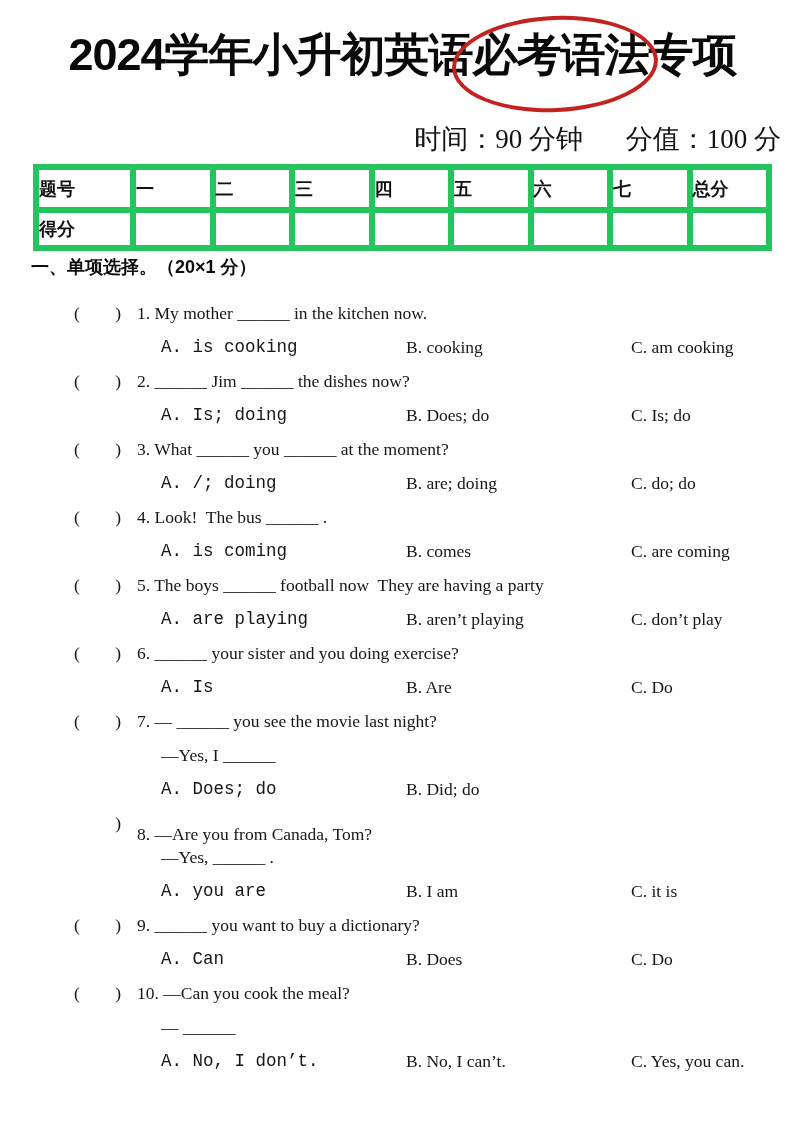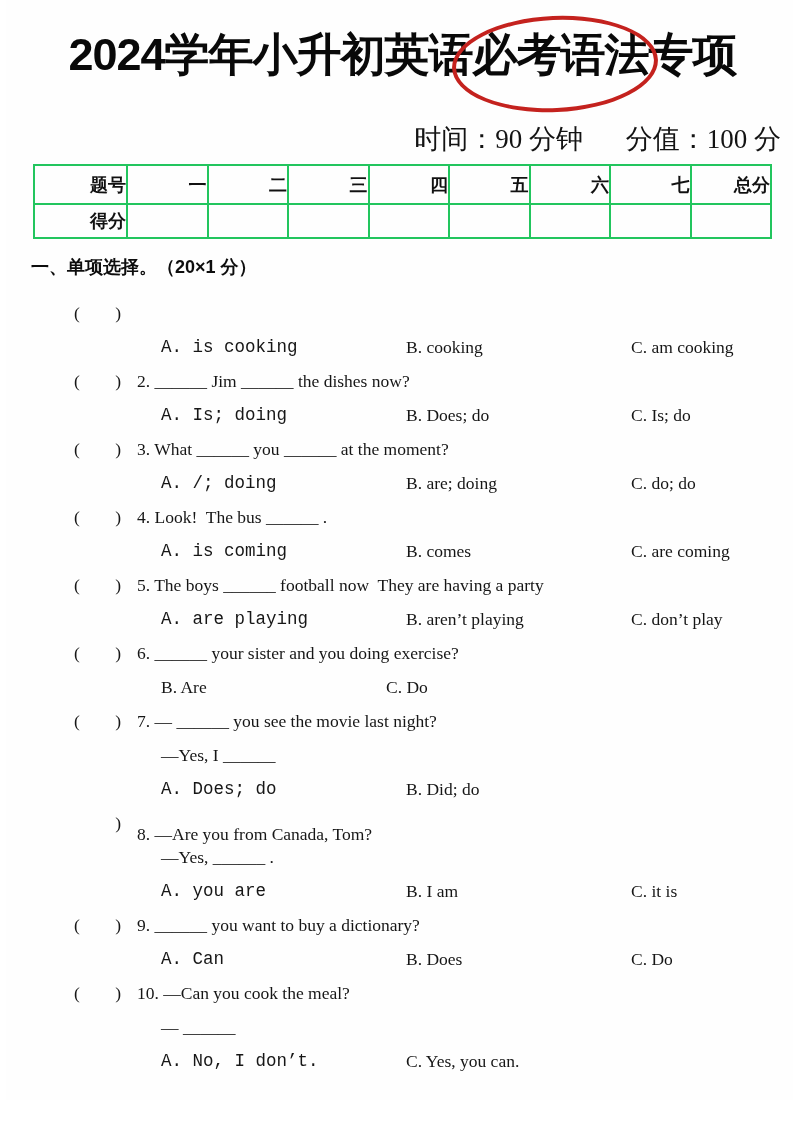--- a/index.html
+++ b/index.html
@@ -59,22 +59,22 @@
     top: 164px;
     width: 739px;
     border-collapse: collapse;
     table-layout: fixed;
     font-family: "Liberation Sans", sans-serif;
     font-size: 18px;
     font-weight: 700;
     color: #111;
   }
   .score-table td {
-    border: 2px solid #22c55e;
-    text-align: right;
+    border: 6px solid #22c55e;
+    text-align: left;
     padding: 0;
   }
   .score-table tr:first-child td { height: 37px; }
   .score-table tr:last-child td  { height: 32px; }
   .score-table td.first-col { width: 91px; }
 
   
   .section-heading {
     position: absolute;
     left: 25px;
@@ -156,59 +156,59 @@
         <td></td>
         <td></td>
       </tr>
     </tbody>
   </table>
 
   <h2 class="section-heading">一、单项选择。（20×1 分）</h2>
 
   <div class="questions">
       <div class="question">
-        <div class="q-line"><span class="paren"><span class="">(</span><span class="">)</span></span></div>
+        <div class="q-line"><span class="paren"><span class="">(</span><span class="">)</span></span><span class="qtext">1. My mother ______ in the kitchen now.</span></div>
         <div class="q-line options"><span class="opt opt-a">A. is cooking</span><span class="opt opt-b">B. cooking</span><span class="opt opt-c">C. am cooking</span></div>
       </div>
       <div class="question">
         <div class="q-line"><span class="paren"><span class="">(</span><span class="">)</span></span><span class="qtext">2. ______ Jim ______ the dishes now?</span></div>
         <div class="q-line options"><span class="opt opt-a">A. Is; doing</span><span class="opt opt-b">B. Does; do</span><span class="opt opt-c">C. Is; do</span></div>
       </div>
       <div class="question">
         <div class="q-line"><span class="paren"><span class="">(</span><span class="">)</span></span><span class="qtext">3. What ______ you ______ at the moment?</span></div>
         <div class="q-line options"><span class="opt opt-a">A. /; doing</span><span class="opt opt-b">B. are; doing</span><span class="opt opt-c">C. do; do</span></div>
       </div>
       <div class="question">
         <div class="q-line"><span class="paren"><span class="">(</span><span class="">)</span></span><span class="qtext">4. Look!  The bus ______ .</span></div>
         <div class="q-line options"><span class="opt opt-a">A. is coming</span><span class="opt opt-b">B. comes</span><span class="opt opt-c">C. are coming</span></div>
       </div>
       <div class="question">
         <div class="q-line"><span class="paren"><span class="">(</span><span class="">)</span></span><span class="qtext">5. The boys ______ football now  They are having a party</span></div>
         <div class="q-line options"><span class="opt opt-a">A. are playing</span><span class="opt opt-b">B. aren’t playing</span><span class="opt opt-c">C. don’t play</span></div>
       </div>
       <div class="question">
         <div class="q-line"><span class="paren"><span class="">(</span><span class="">)</span></span><span class="qtext">6. ______ your sister and you doing exercise?</span></div>
-        <div class="q-line options"><span class="opt opt-b">B. Are</span><span class="opt opt-c">C. Do</span></div>
+        <div class="q-line options"><span class="opt opt-a">A. Is</span><span class="opt opt-b">B. Are</span><span class="opt opt-c">C. Do</span></div>
       </div>
       <div class="question">
         <div class="q-line"><span class="paren"><span class="">(</span><span class="">)</span></span><span class="qtext">7. — ______ you see the movie last night?</span></div>
         <div class="q-line cont">—Yes, I ______</div>
         <div class="q-line options"><span class="opt opt-a">A. Does; do</span><span class="opt opt-b">B. Did; do</span></div>
       </div>
       <div class="question">
         <div class="q-line"><span class="paren"><span class=""></span><span class="">)</span></span><span class="qtext">8. —Are you from Canada, Tom?</span></div>
         <div class="q-line cont">—Yes, ______ .</div>
         <div class="q-line options"><span class="opt opt-a">A. you are</span><span class="opt opt-b">B. I am</span><span class="opt opt-c">C. it is</span></div>
       </div>
       <div class="question">
         <div class="q-line"><span class="paren"><span class="">(</span><span class="">)</span></span><span class="qtext">9. ______ you want to buy a dictionary?</span></div>
         <div class="q-line options"><span class="opt opt-a">A. Can</span><span class="opt opt-b">B. Does</span><span class="opt opt-c">C. Do</span></div>
       </div>
       <div class="question">
         <div class="q-line"><span class="paren"><span class="">(</span><span class="">)</span></span><span class="qtext">10. —Can you cook the meal?</span></div>
         <div class="q-line cont">— ______</div>
-        <div class="q-line options"><span class="opt opt-a">A. No, I don’t.</span><span class="opt opt-c">C. Yes, you can.</span></div>
+        <div class="q-line options"><span class="opt opt-a">A. No, I don’t.</span><span class="opt opt-b">B. No, I can’t.</span><span class="opt opt-c">C. Yes, you can.</span></div>
       </div>
     </div>
 
   <div class="bottom-divider"></div>
 
 </div>
 
 </body></html>

